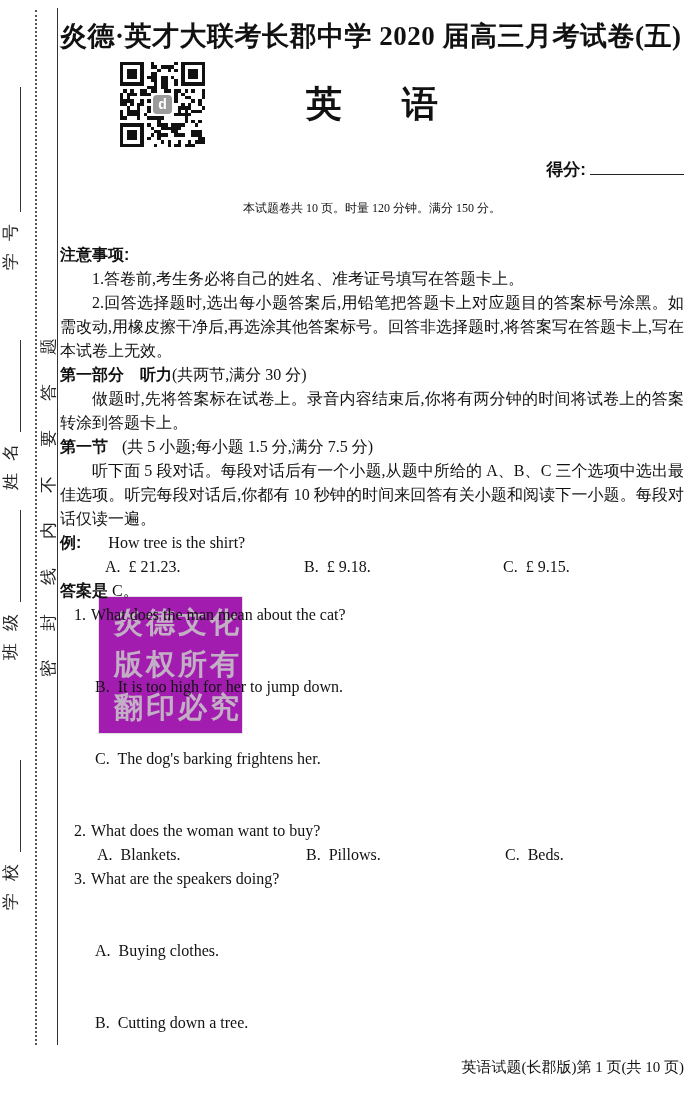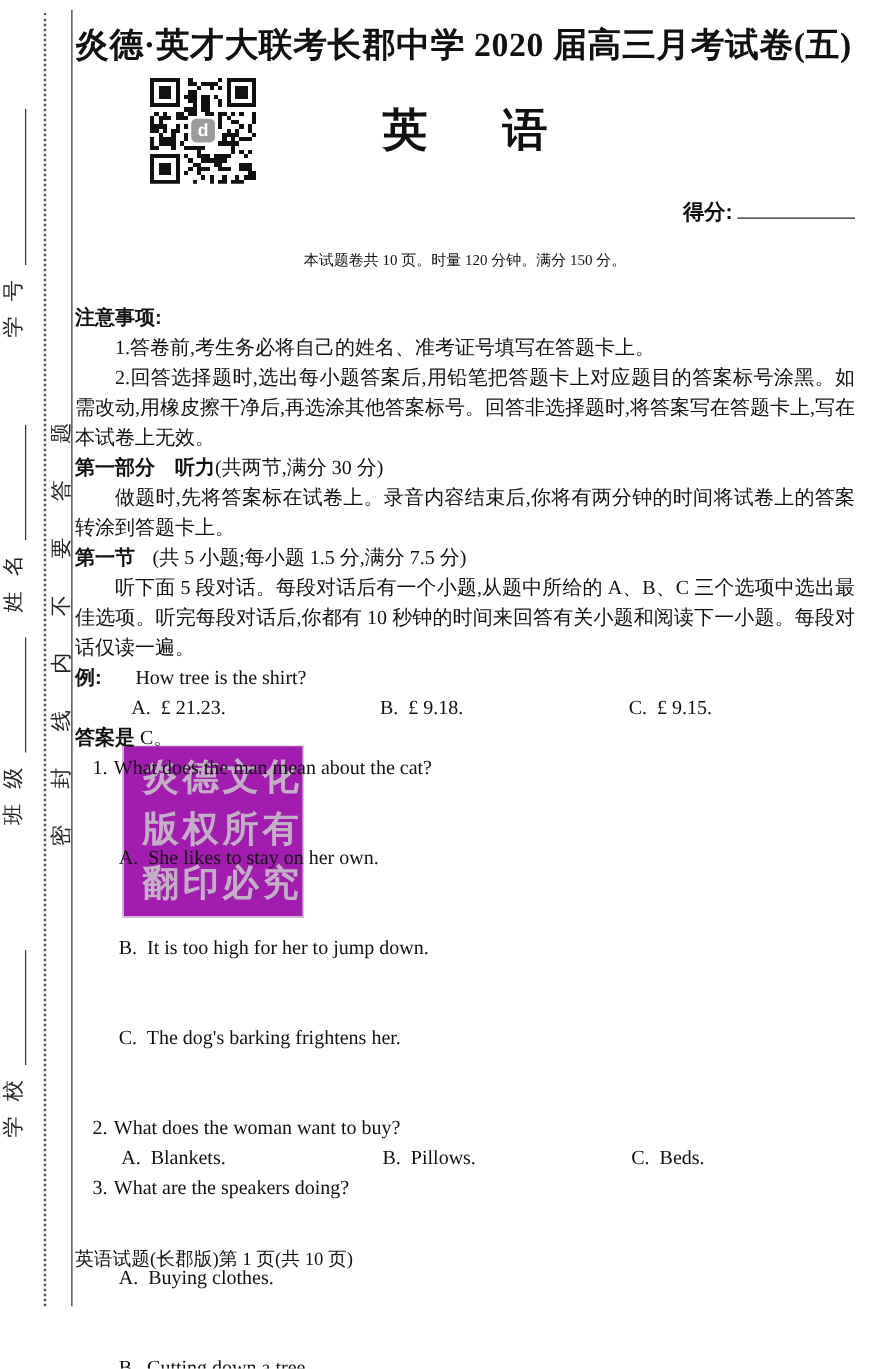--- a/index.html
+++ b/index.html
@@ -73,21 +73,21 @@
 
   
   .watermark { position:absolute; left:38px; top:596px; width:145px; height:138px;
                background:#a21caf; border:1px solid #e2e2e2; z-index:0;
                display:flex; flex-direction:column; justify-content:space-around;
                align-items:flex-end; padding:4px 0; }
   .wline { font-size:29px; font-weight:700; color:#c9c9c9; letter-spacing:3px;
            font-family:"Liberation Serif","DejaVu Serif",serif; opacity:0.85;
            line-height:1; }
 
-  .footer { position:absolute; top:998px; left:0; width:100%; text-align:left;
+  .footer { position:absolute; top:1058px; left:0; width:100%; text-align:right;
             font-size:15px; }
 </style>
 </head>
 <body>
 
 <div class="page">
 
   <div class="field-strip">
     <span class="fgroup g1">
       <span class="flabel">学校</span>
@@ -337,21 +337,20 @@
         <span>B.  £ 9.18.</span>
         <span>C.  £ 9.15.</span>
       </div>
       <p><span class="hei">答案是</span><span> C。</span></p>
 
       <div class="q">
           <span class="qnum">1.</span>
           <span>What does the man mean about the cat?</span>
         </div>
       <div class="opts-stacked">
-        <div>A.  She likes to stay on her own.</div>
         <div>B.  It is too high for her to jump down.</div>
         <div>C.  The dog's barking frightens her.</div>
       </div>
 
       <div class="q">
           <span class="qnum">2.</span>
           <span>What does the woman want to buy?</span>
         </div>
       <div class="optrow in3">
         <span>A.  Blankets.</span>

